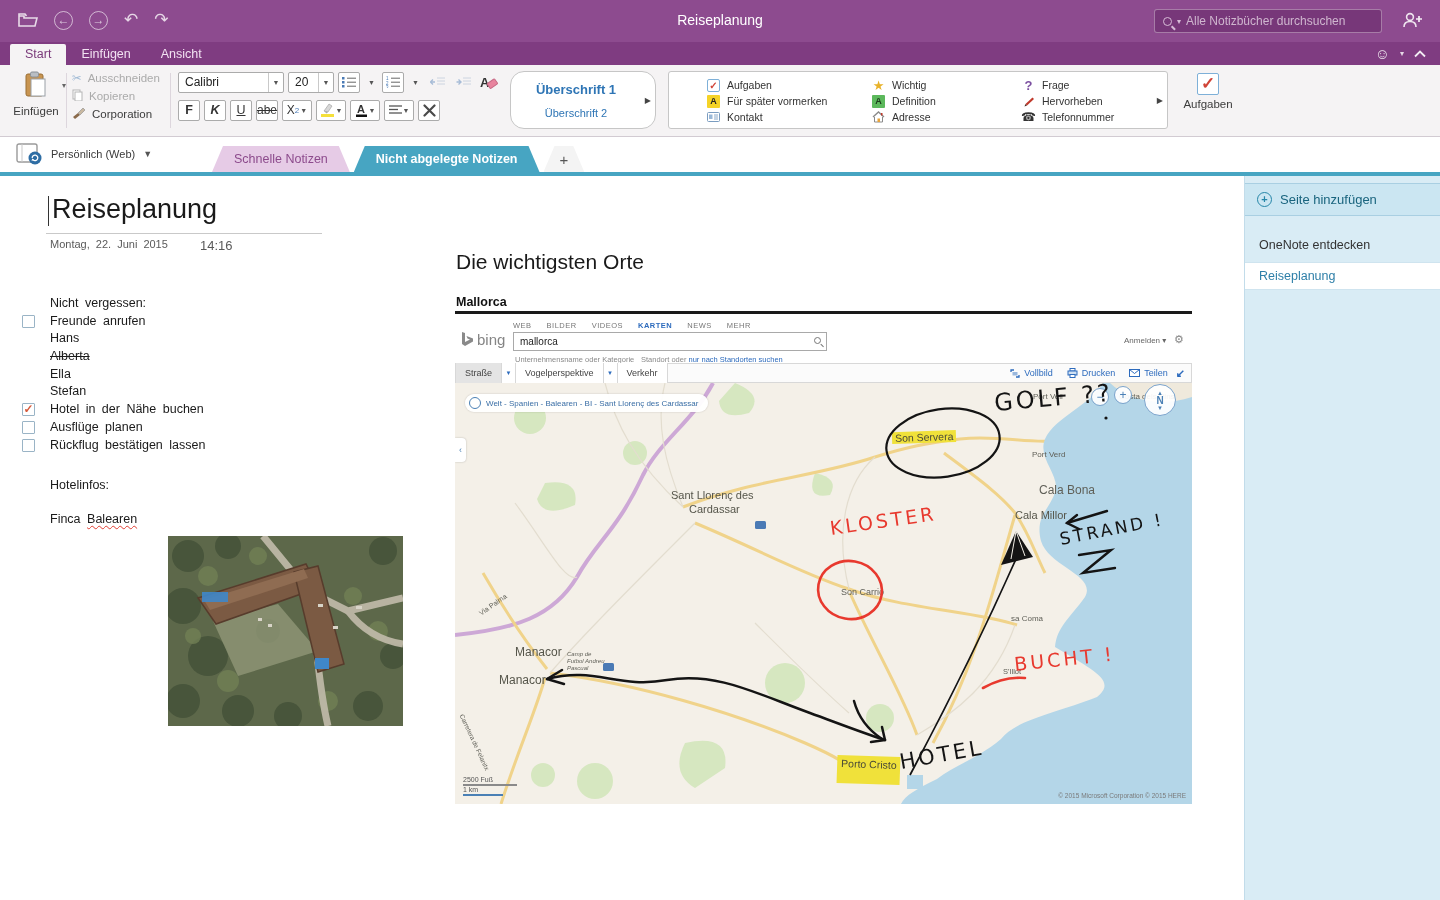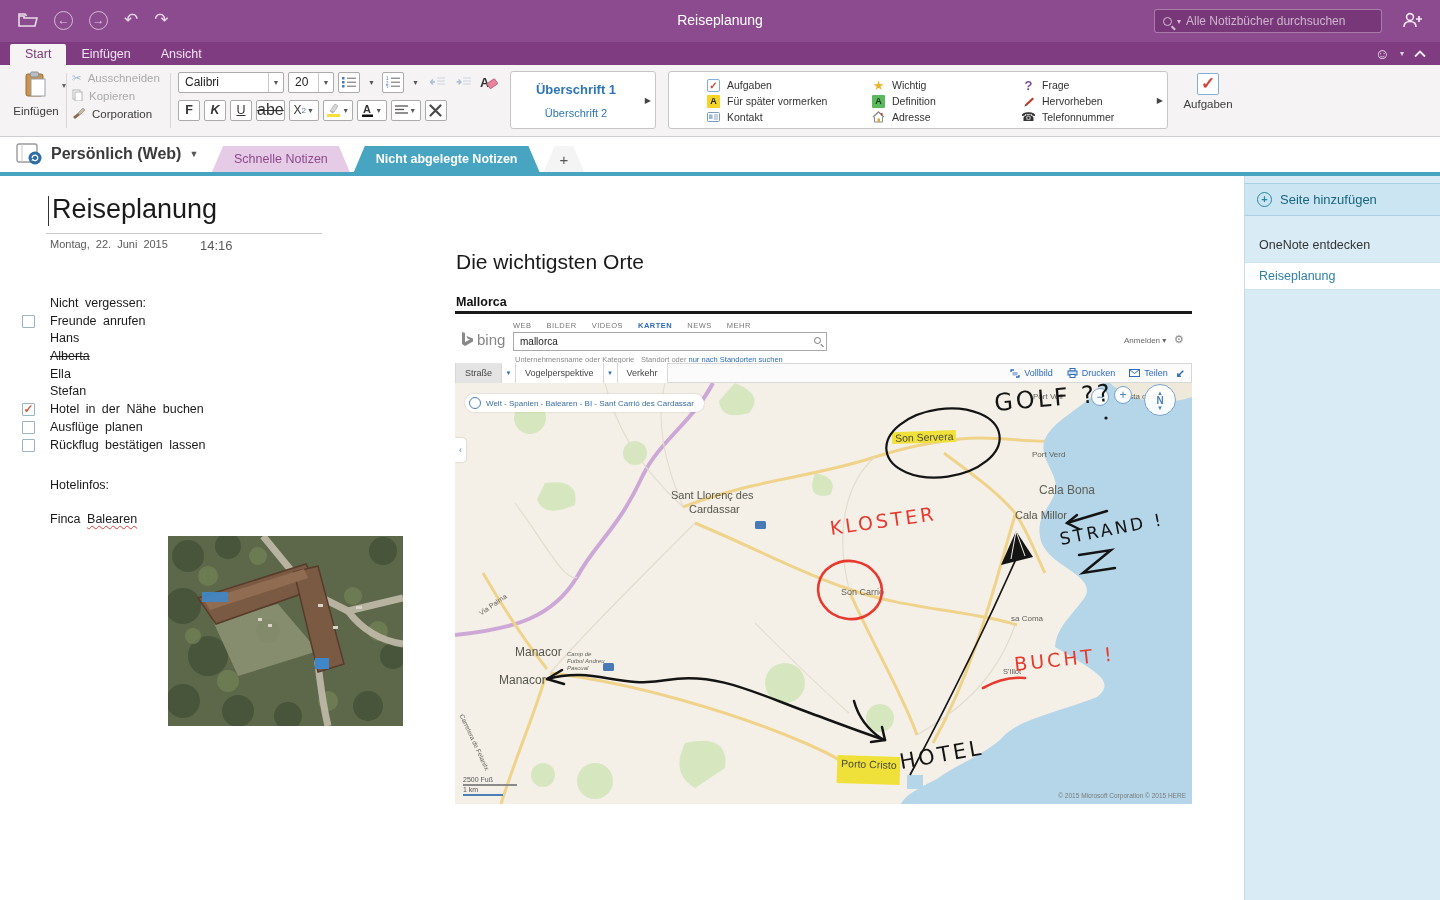--- a/index.html
+++ b/index.html
@@ -41,41 +41,41 @@
   .clip-item.enabled { color:#3c3c3c; }
   .font-group { position:absolute; left:178px; top:6px; }
   .fg-row { display:flex; align-items:center; gap:4px; height:22px; margin-bottom:6px; }
   .combo { display:flex; align-items:center; background:#fff; border:1px solid #ababab; border-radius:2px; height:21px; font-size:12px; color:#222; }
   .combo .cval { padding:0 6px; }
   .combo .cdd { width:15px; border-left:1px solid #c9c9c9; align-self:stretch; display:flex; align-items:center; justify-content:center; font-size:7px; color:#555; }
   .sq-btn { height:21px; min-width:22px; border:1px solid transparent; border-radius:2px; display:flex; align-items:center; justify-content:center; font-size:12px; color:#333; background:transparent; }
   .sq-btn.bordered { border-color:#ababab; background:#fff; }
   .dd-mini { font-size:7px; color:#555; margin-left:1px; }
   .fmt-letter { font-weight:bold; font-size:12.5px; }
-  .styles-box { position:absolute; left:510px; top:6px; width:146px; height:58px; background:#fff; border:1px solid #c6c6c6; border-radius:3px; }
+  .styles-box { position:absolute; left:510px; top:6px; width:146px; height:58px; background:#fff; border:1px solid #c6c6c6; border-radius:14px; }
   .style1 { position:absolute; left:0; right:14px; top:10px; text-align:center; color:#2e75b5; font-size:13px; font-weight:bold; }
   .style2 { position:absolute; left:0; right:14px; bottom:9px; text-align:center; color:#2e75b5; font-size:11px; }
   .box-arrow { position:absolute; right:4px; top:50%; transform:translateY(-50%); font-size:8px; color:#444; }
   .tags-box { position:absolute; left:668px; top:6px; width:500px; height:58px; background:#fff; border:1px solid #c6c6c6; border-radius:3px; padding:5px 20px 5px 38px; display:grid; grid-template-columns:165px 150px 145px; grid-auto-rows:16px; align-items:center; }
   .tag-item { display:flex; align-items:center; gap:7px; font-size:10.5px; color:#333; }
   .tag-ic { width:13px; height:13px; display:flex; align-items:center; justify-content:center; flex:0 0 auto; font-size:10px; }
   .ic-check { background:#fff; border:1px solid #7eb0d8; border-radius:2px; color:#d04437; font-weight:bold; font-size:10px; }
   .ic-ya { background:#f5d327; color:#222; font-weight:bold; font-size:9px; border-radius:1px; }
   .ic-ga { background:#5cb85c; color:#1a3a1a; font-weight:bold; font-size:9px; border-radius:1px; }
   .ic-star { color:#e8b22a; font-size:13px; }
   .ic-q { color:#7b4fa0; font-weight:bold; font-size:13px; }
   .ic-phone { color:#333; font-size:12px; }
   .todo-btn { position:absolute; left:1180px; top:6px; width:56px; text-align:center; }
   .todo-box { width:22px; height:22px; margin:2px auto 3px; background:#fff; border:1px solid #7eb0d8; border-radius:2px; color:#d04437; font-size:17px; font-weight:bold; line-height:20px; }
   .todo-label { font-size:11.5px; color:#3c3c3c; }
 
   
   .nbbar { position:absolute; left:0; top:137px; width:1440px; height:35px; background:#fff; }
   .nb-left { position:absolute; left:16px; top:6px; display:flex; align-items:center; gap:8px; }
-  .nb-name { font-size:16px; color:#3a3a3a; font-weight:bold; }
+  .nb-name { font-size:11px; color:#3a3a3a; font-weight:normal; }
   .nb-dd { font-size:9px; color:#555; }
   .sectabs { position:absolute; left:212px; bottom:0; display:flex; align-items:flex-end; gap:4px; }
   .sectab { height:26px; display:flex; align-items:center; padding:0 22px; font-size:12.5px; clip-path:polygon(11px 0, calc(100% - 11px) 0, 100% 100%, 0 100%); }
   .sectab.pink { background:#e6cbe6; color:#8c4a8c; }
   .sectab.active { background:#47a5c2; color:#fff; font-weight:bold; }
   .sectab.plus { background:#f4f4f4; color:#555; padding:0 16px; font-size:15px; }
   .tealline { position:absolute; left:0; top:172px; width:1440px; height:4px; background:#47a5c2; }
 
   
   .content { position:absolute; left:0; top:176px; width:1440px; height:724px; background:#fff; }
@@ -295,21 +295,21 @@
         <span class="sq-btn bordered">
             <span class="fmt-letter">F</span>
           </span>
         <span class="sq-btn bordered">
             <span class="fmt-letter" style="font-style:italic">K</span>
           </span>
         <span class="sq-btn bordered">
             <span class="fmt-letter" style="text-decoration:underline; font-weight:normal">U</span>
           </span>
         <span class="sq-btn bordered">
-            <span style="font-size:16px; text-decoration:line-through">abe</span>
+            <span style="font-size:12px; text-decoration:line-through">abe</span>
           </span>
         <span class="sq-btn bordered" style="min-width:30px">
             <span>X</span>
             <sub style="color:#4a7ab5; font-size:8px">2</sub>
             <span class="dd-mini">▼</span>
           </span>
         <span class="sq-btn bordered" style="min-width:30px">
             <svg width="15" height="14" viewBox="0 0 15 14">
               <path d="M4 8 L9 1 L12 3 L8 9 Z" fill="#d8d8d8" stroke="#999" stroke-width=".6"></path>
               <path d="M4 8 L8 9 L6.5 10.5 Z" fill="#aaa"></path>
@@ -625,21 +625,21 @@
       <span class="mlabel" style="left:548px; top:284px; font-size:7.5px">S'Illot</span>
       <span class="mlabel" style="left:60px; top:262px; font-size:12px; color:#55554a">Manacor</span>
       <span class="mlabel" style="left:44px; top:290px; font-size:12px; color:#55554a">Manacor</span>
       <span class="mlabel" style="left:22px; top:218px; font-size:7px; transform:rotate(-35deg)">Via Palma</span>
       <span class="mlabel" style="left:112px; top:268px; font-size:6px; font-style:italic; white-space:normal; width:42px; line-height:7px">Camp de Futbol Andreu Pascual</span>
       <span class="mlabel" style="left:10px; top:330px; font-size:6.5px; transform:rotate(65deg); transform-origin:left top">Carretera de Felanitx</span>
       <span class="mlabel hl" style="left:382px; top:373px; font-size:10.5px; color:#4a4a38; padding:2px 4px 14px; transform:rotate(2deg)">Porto Cristo</span>
 
       <div class="bc-pill">
         <span class="globe"></span>
-        <span>Welt - Spanien - Balearen - BI - Sant Carrió des Cardassar</span>
+        <span>Welt - Spanien - Balearen - BI - Sant Llorenç des Cardassar</span>
       </div>
       <div class="map-ctrl" style="left:636px; top:5px; width:18px; height:18px; font-size:12px">−</div>
       <div class="map-ctrl" style="left:659px; top:3px; width:18px; height:18px; font-size:12px">+</div>
       <div class="map-ctrl" style="left:689px; top:1px; width:32px; height:32px; font-size:10px; font-weight:bold; flex-direction:column">
         <span style="font-size:6px; line-height:4px">▲</span>
           <span>N</span>
           <span style="font-size:6px; line-height:4px">▼</span>
       </div>
       <div class="edge-tab">‹</div>
 

